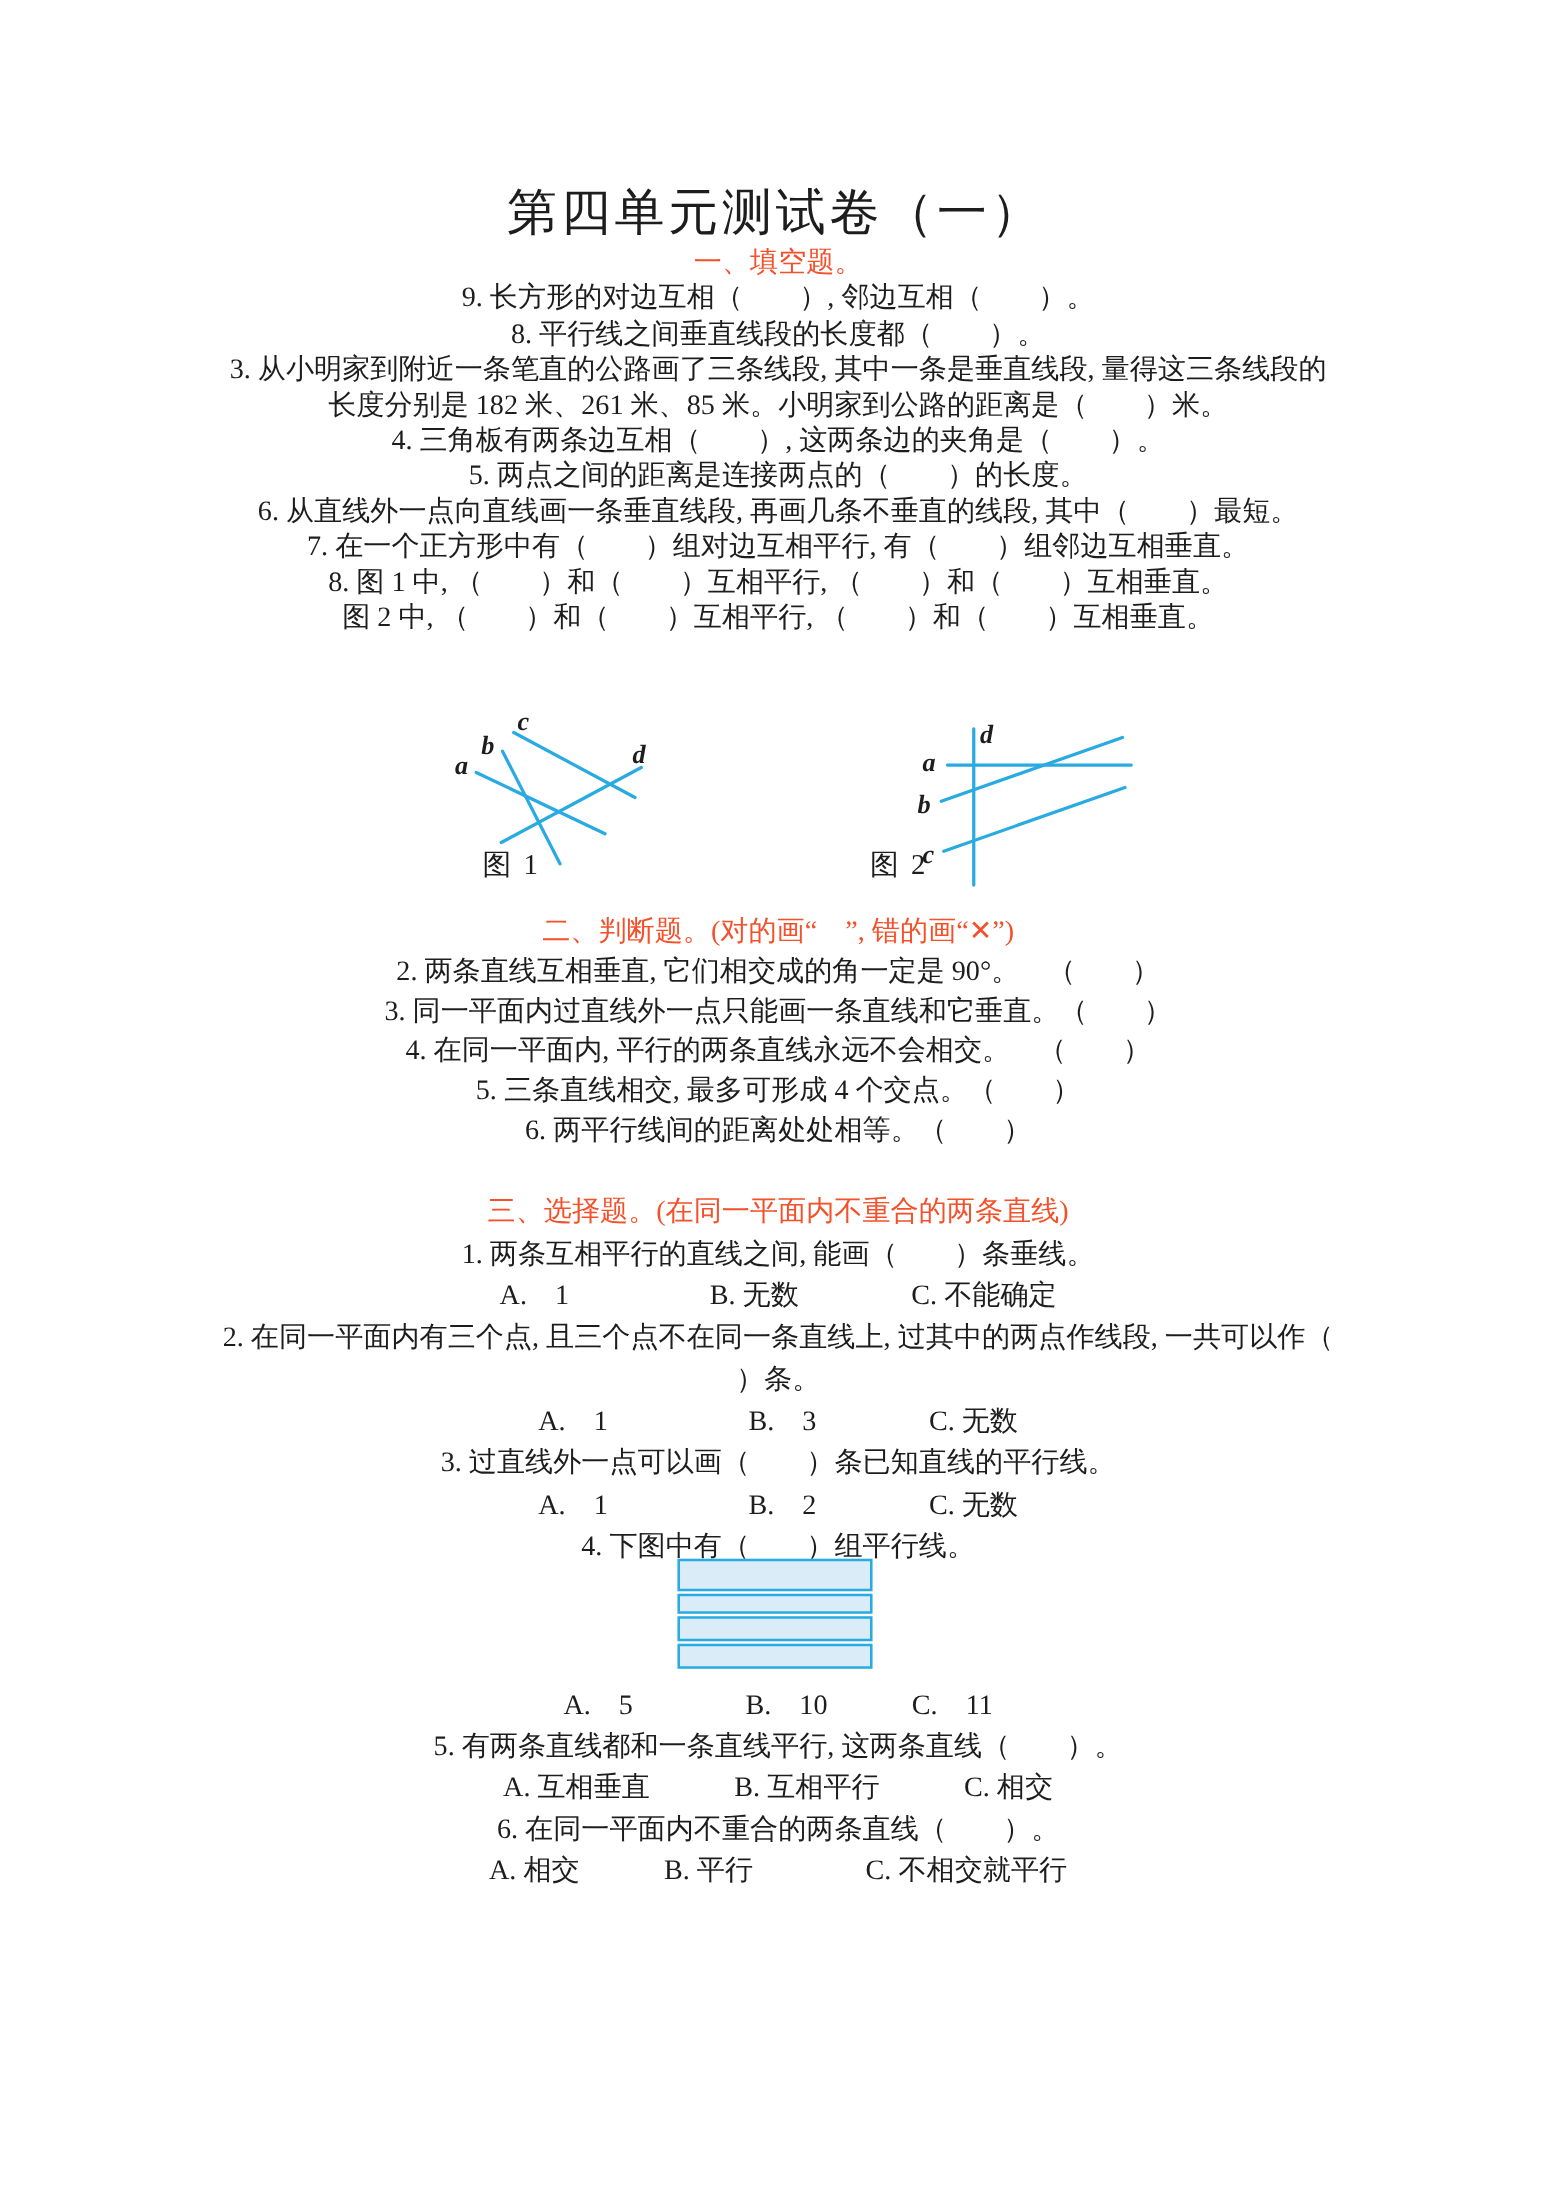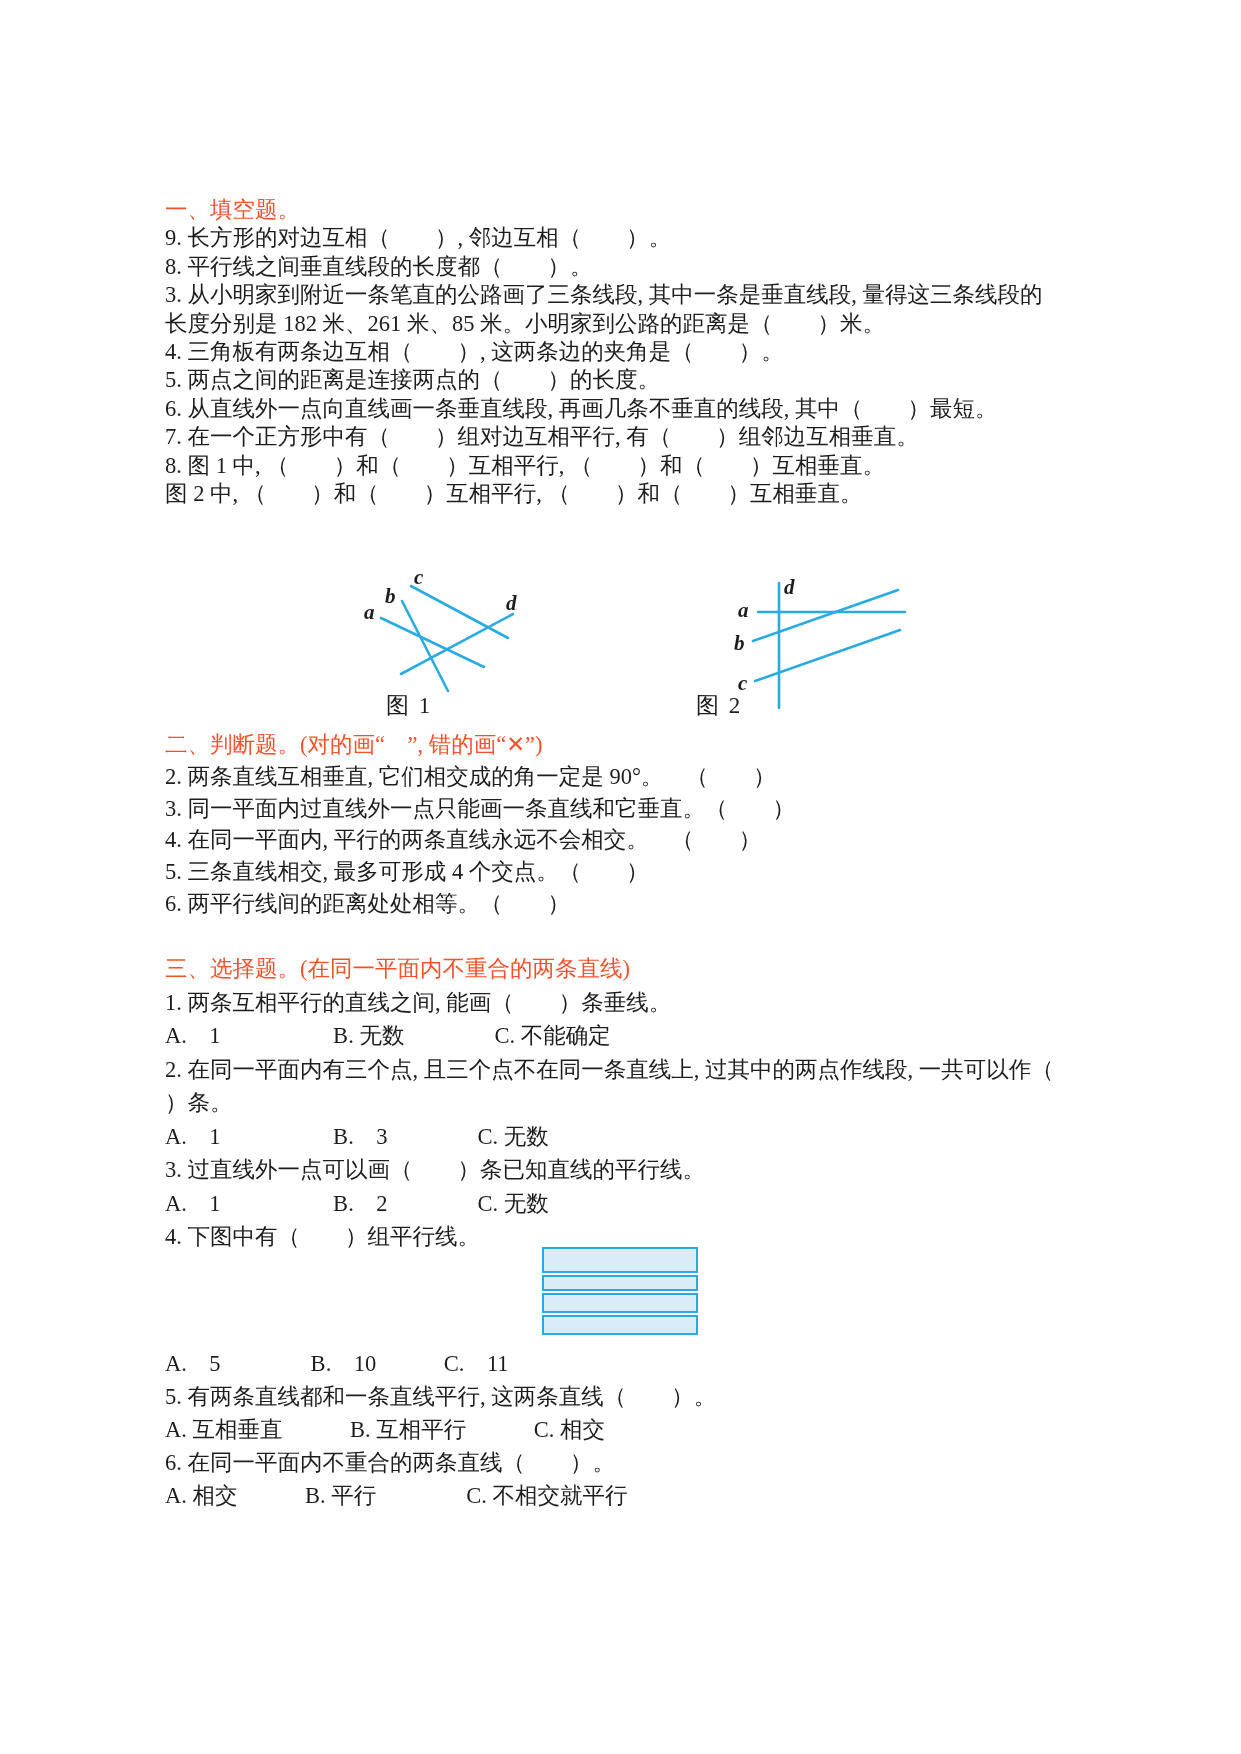--- a/index.html
+++ b/index.html
@@ -6,56 +6,57 @@
   .page {
     position:relative; width:1241px; height:1754px; background:#ffffff;
     font-family:"Liberation Serif","DejaVu Serif",serif;
     color:#1d1d1d; overflow:hidden;
   }
   .title {
     position:absolute; top:142px; left:0; width:100%;
     text-align:center; font-size:40px; letter-spacing:3px; font-weight:500;
   }
   .sec { position:absolute; left:165px; width:915px; font-size:22.5px; }
-  .sec .ln { white-space:pre-wrap; }
+  .sec .ln { white-space:pre-wrap;text-align:center; }
   #sec1 { top:196px; }
   #sec1 .ln { line-height:28.4px; height:28.4px; }
   #sec2 { top:729px; }
   #sec2 .ln { line-height:31.8px; height:31.8px; }
   #sec3a { top:952px; }
   #sec3a .ln { line-height:33.5px; height:33.5px; }
   #sec3b { top:1347px; }
   #sec3b .ln { line-height:33px; height:33px; }
   .heading { color:#f4512a; }
   .figsvg { position:absolute; top:515px; }
   #fig1-svg { left:330px; }
   #fig2-svg { left:700px; }
   .figline { stroke:#29abe2; stroke-width:2.6; stroke-linecap:round; fill:none; }
   .figlabel {
     font-family:"Liberation Serif","DejaVu Serif",serif;
     font-style:italic; font-weight:bold; font-size:21px; fill:#1d1d1d;
   }
-  .caption { position:absolute; top:690px; font-size:23px; letter-spacing:2px; }
+  .caption { position:absolute; top:676px; font-size:23px; letter-spacing:2px; }
   #fig1-cap { left:386px; }
   #fig2-cap { left:696px; }
   .rectfig { position:absolute; left:542px; top:1247px; width:156px; }
   .strip {
     box-sizing:border-box; width:156px;
     border:2px solid #29abe2; background:#daecf8; margin-bottom:2px;
   }
   .strip.s1 { height:26px; }
   .strip.s2 { height:16px; }
   .strip.s3 { height:20px; }
   .strip.s4 { height:20px; margin-bottom:0; }
 </style>
 </head>
 <body>
 
 <div class="page">
 
+  <div class="title">第四单元测试卷（一）</div>
 
   <div class="sec" id="sec1">
     <div class="ln heading">一、填空题。</div>
     <div class="ln">9. 长方形的对边互相（　　）, 邻边互相（　　）。</div>
     <div class="ln">8. 平行线之间垂直线段的长度都（　　）。</div>
     <div class="ln">3. 从小明家到附近一条笔直的公路画了三条线段, 其中一条是垂直线段, 量得这三条线段的</div>
     <div class="ln">长度分别是 182 米、261 米、85 米。小明家到公路的距离是（　　）米。</div>
     <div class="ln">4. 三角板有两条边互相（　　）, 这两条边的夹角是（　　）。</div>
     <div class="ln">5. 两点之间的距离是连接两点的（　　）的长度。</div>
     <div class="ln">6. 从直线外一点向直线画一条垂直线段, 再画几条不垂直的线段, 其中（　　）最短。</div>

